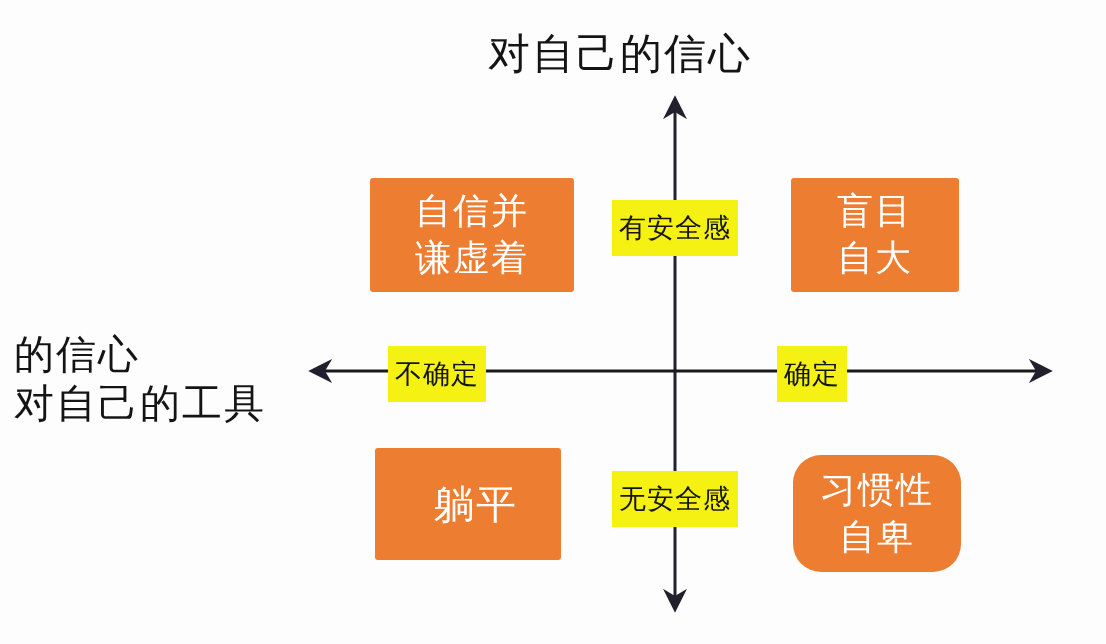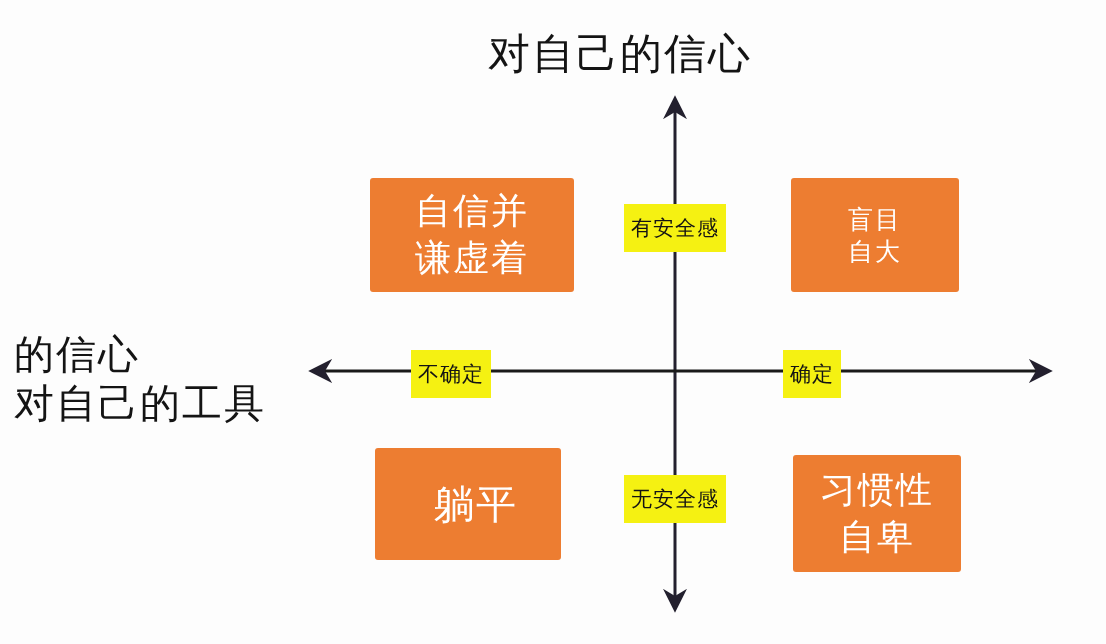--- a/index.html
+++ b/index.html
@@ -56,37 +56,37 @@
     display:flex;
     flex-direction:column;
     align-items:center;
     justify-content:center;
     text-align:center;
     border-radius:3px;
     line-height:1.3;
     letter-spacing:2px;
   }
   .qbox.tl{left:370px;top:178px;width:204px;height:114px;font-size:36px;}
-  .qbox.tr{left:791px;top:178px;width:168px;height:114px;font-size:25px;}
+  .qbox.tr{left:791px;top:178px;width:168px;height:114px;font-size:36px;}
   .qbox.bl{left:375px;top:448px;width:170px;height:112px;font-size:40px;padding-left:16px;}
-  .qbox.br{left:793px;top:455px;width:168px;height:117px;font-size:36px;}
+  .qbox.br{left:793px;top:455px;width:168px;height:117px;font-size:36px;border-radius:28px;}
   .tag{
     position:absolute;
     transform:translate(-50%,-50%);
     background:var(--tag-bg);
     color:var(--tag-text);
-    font-size:21px;
+    font-size:27px;
     font-weight:500;
     padding:10px 7px;
     white-space:nowrap;
     letter-spacing:1px;
   }
   .tag.top{left:675px;top:228px;}
   .tag.bottom{left:675px;top:499px;}
-  .tag.left{left:451px;top:374px;}
+  .tag.left{left:437px;top:374px;}
   .tag.right{left:812px;top:374px;}
 </style>
 </head>
 <body>
 
 <div class="canvas">
 
   <svg class="axes-svg" viewBox="0 0 1106 644" xmlns="http://www.w3.org/2000/svg">
     <defs>
       <marker id="arrow" viewBox="0 0 10 10" markerWidth="8" markerHeight="8" refX="8" refY="5" orient="auto-start-reverse">

